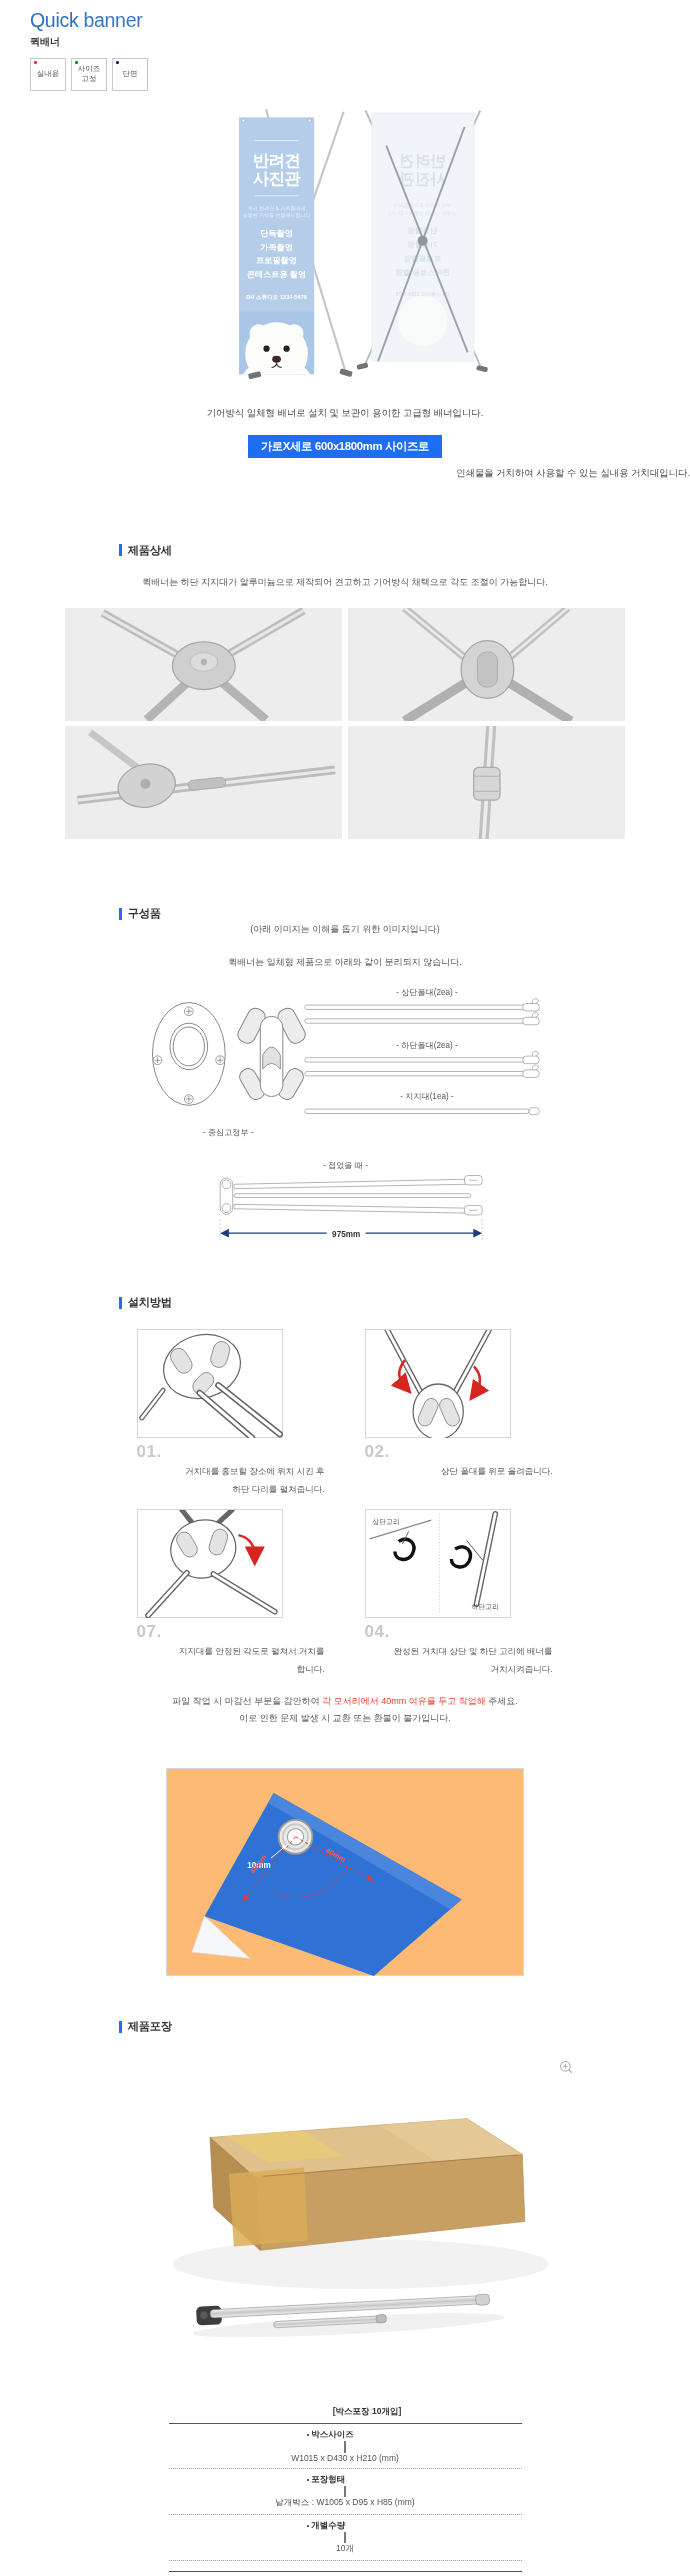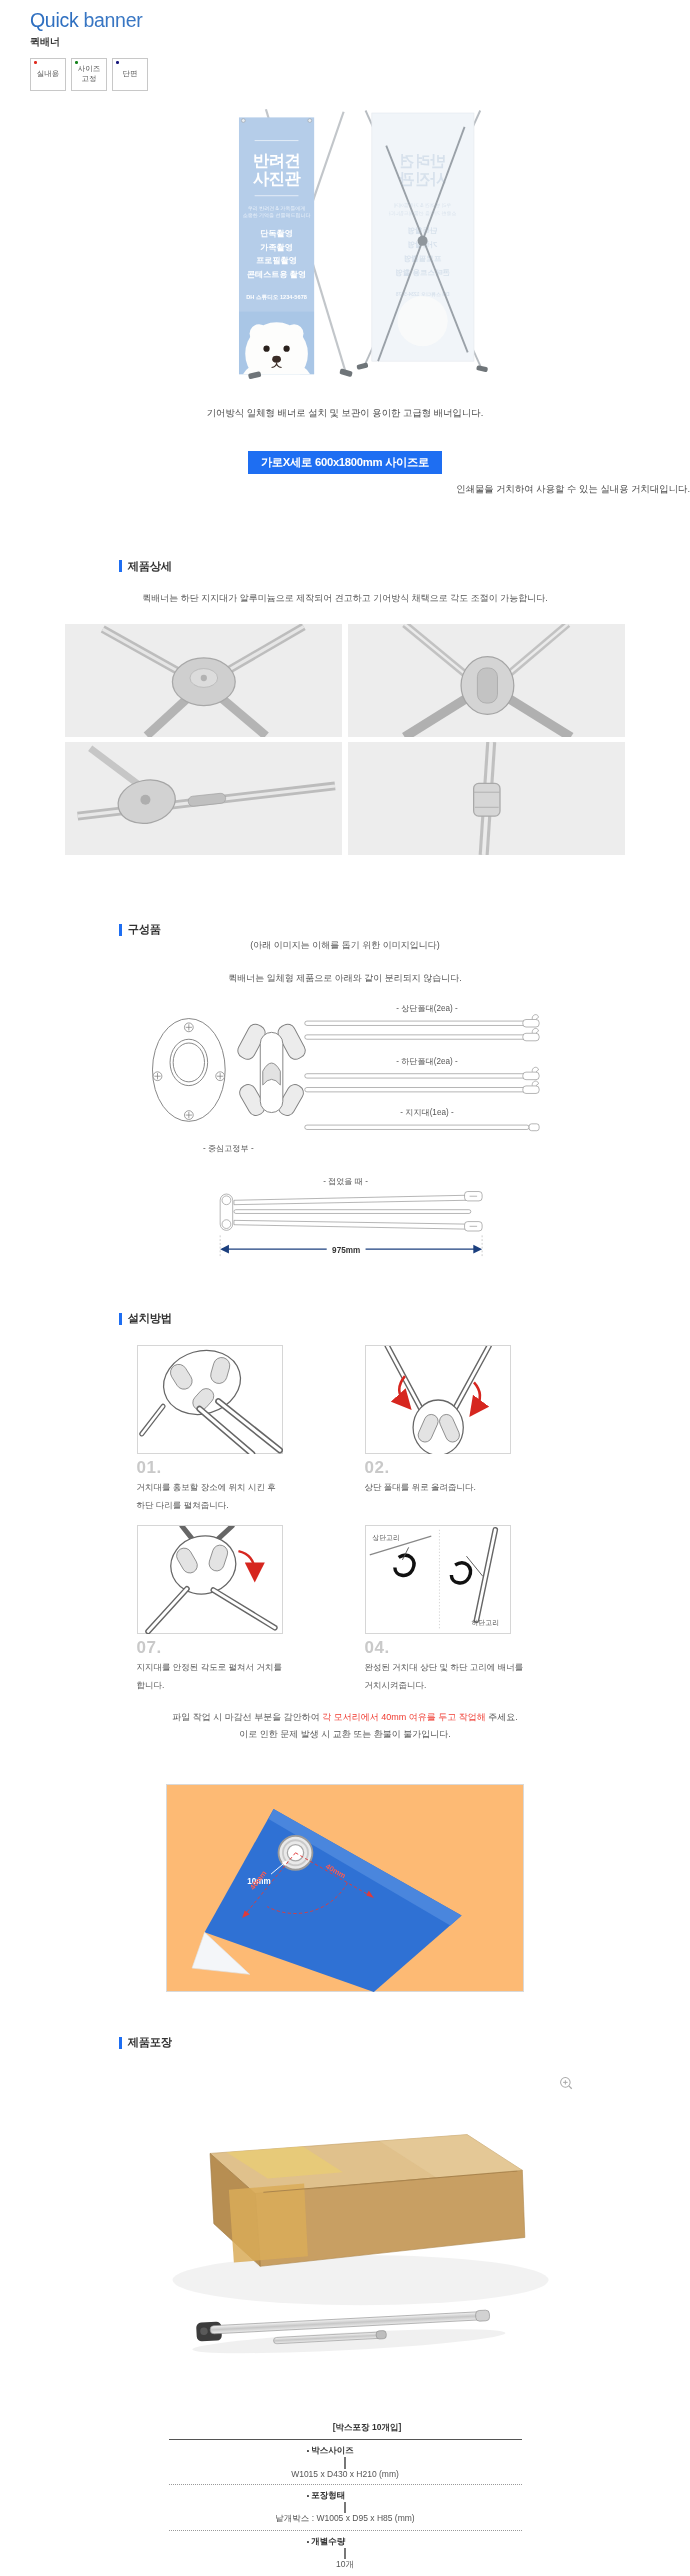--- a/index.html
+++ b/index.html
@@ -14,21 +14,21 @@
   .brand-ko { font-size:10px; font-weight:bold; color:#3a3a3a; margin-top:3.1px; }
   .tags { display:flex; gap:5px; margin-top:8.8px; }
   .tag { position:relative; width:36px; height:33px; border:0.6px solid #c8c8c8; box-sizing:border-box;
          display:flex; align-items:center; justify-content:center; text-align:center;
          font-size:7.5px; line-height:1.3; color:#555; padding:1.9px; }
   .tag .dot { position:absolute; top:2.5px; left:3.1px; width:2.5px; height:2.5px; border-radius:50%; }
 
   
   .hero-img { display:block; margin:17.6px auto 0; }
   .hero-desc { text-align:center; font-size:9.4px; color:#4a4a4a; margin:16.3px 0 0; }
-  .badge-wrap { text-align:center; margin-top:31px; }
+  .badge-wrap { text-align:center; margin-top:15px; }
   .size-badge { display:inline-block; background:#1e6ef2; color:#fff; font-weight:bold;
                 font-size:11.3px; padding:4.4px 12.6px; letter-spacing:-0.3px; }
   .hero-desc2 { text-align:right; font-size:9.4px; color:#4a4a4a; margin:8.2px 0 0; }
 
   
   .section-title { margin:0 0 0 119px; display:flex; align-items:center; gap:5.6px;
                    font-size:11.3px; font-weight:bold; color:#333; letter-spacing:-0.3px; }
   .section-title .bar { width:3.1px; height:12px; background:#1e6ef2; }
   .mt-sec1 { margin-top:63px; } .mt-sec2 { margin-top:67px; } .mt-sec3 { margin-top:33px; }
   .mt-sec4 { margin-top:63px; } .mt-sec5 { margin-top:43px; }
@@ -43,21 +43,21 @@
   .photo svg { display:block; }
 
   
   .comp-svg { display:block; margin:2.5px auto 0; }
 
   
   .steps { width:417px; margin:19px auto 0; display:grid;
            grid-template-columns:188px 188px; column-gap:40px; row-gap:10px; }
   .step .img { width:146px; height:109px; border:0.6px solid #d6d6d6; box-sizing:border-box; background:#fff; }
   .step .num { font-size:17px; font-weight:bold; color:#c9c9c9; margin-top:3.8px; letter-spacing:0.6px; }
-  .step .txt { font-size:8.5px; color:#555; line-height:2.1; margin-top:1.3px; }
+  .step .txt { font-size:8.5px; color:#555; line-height:2.1; margin-top:1.3px;text-align:right; }
 
   
   .finish-lines { margin-top:14px; }
   .red { color:#ef3b31; }
   .grommet-box { width:358px; height:208px; border:0.6px solid #d9d9d9; box-sizing:border-box;
                  margin:40px auto 0; background:#fdba74; }
 
   
   .pack-fig { position:relative; width:459px; margin:22.6px auto 0; }
   .zoom-btn { position:absolute; top:3.8px; right:1.3px; width:14px; height:14px; cursor:pointer; }

